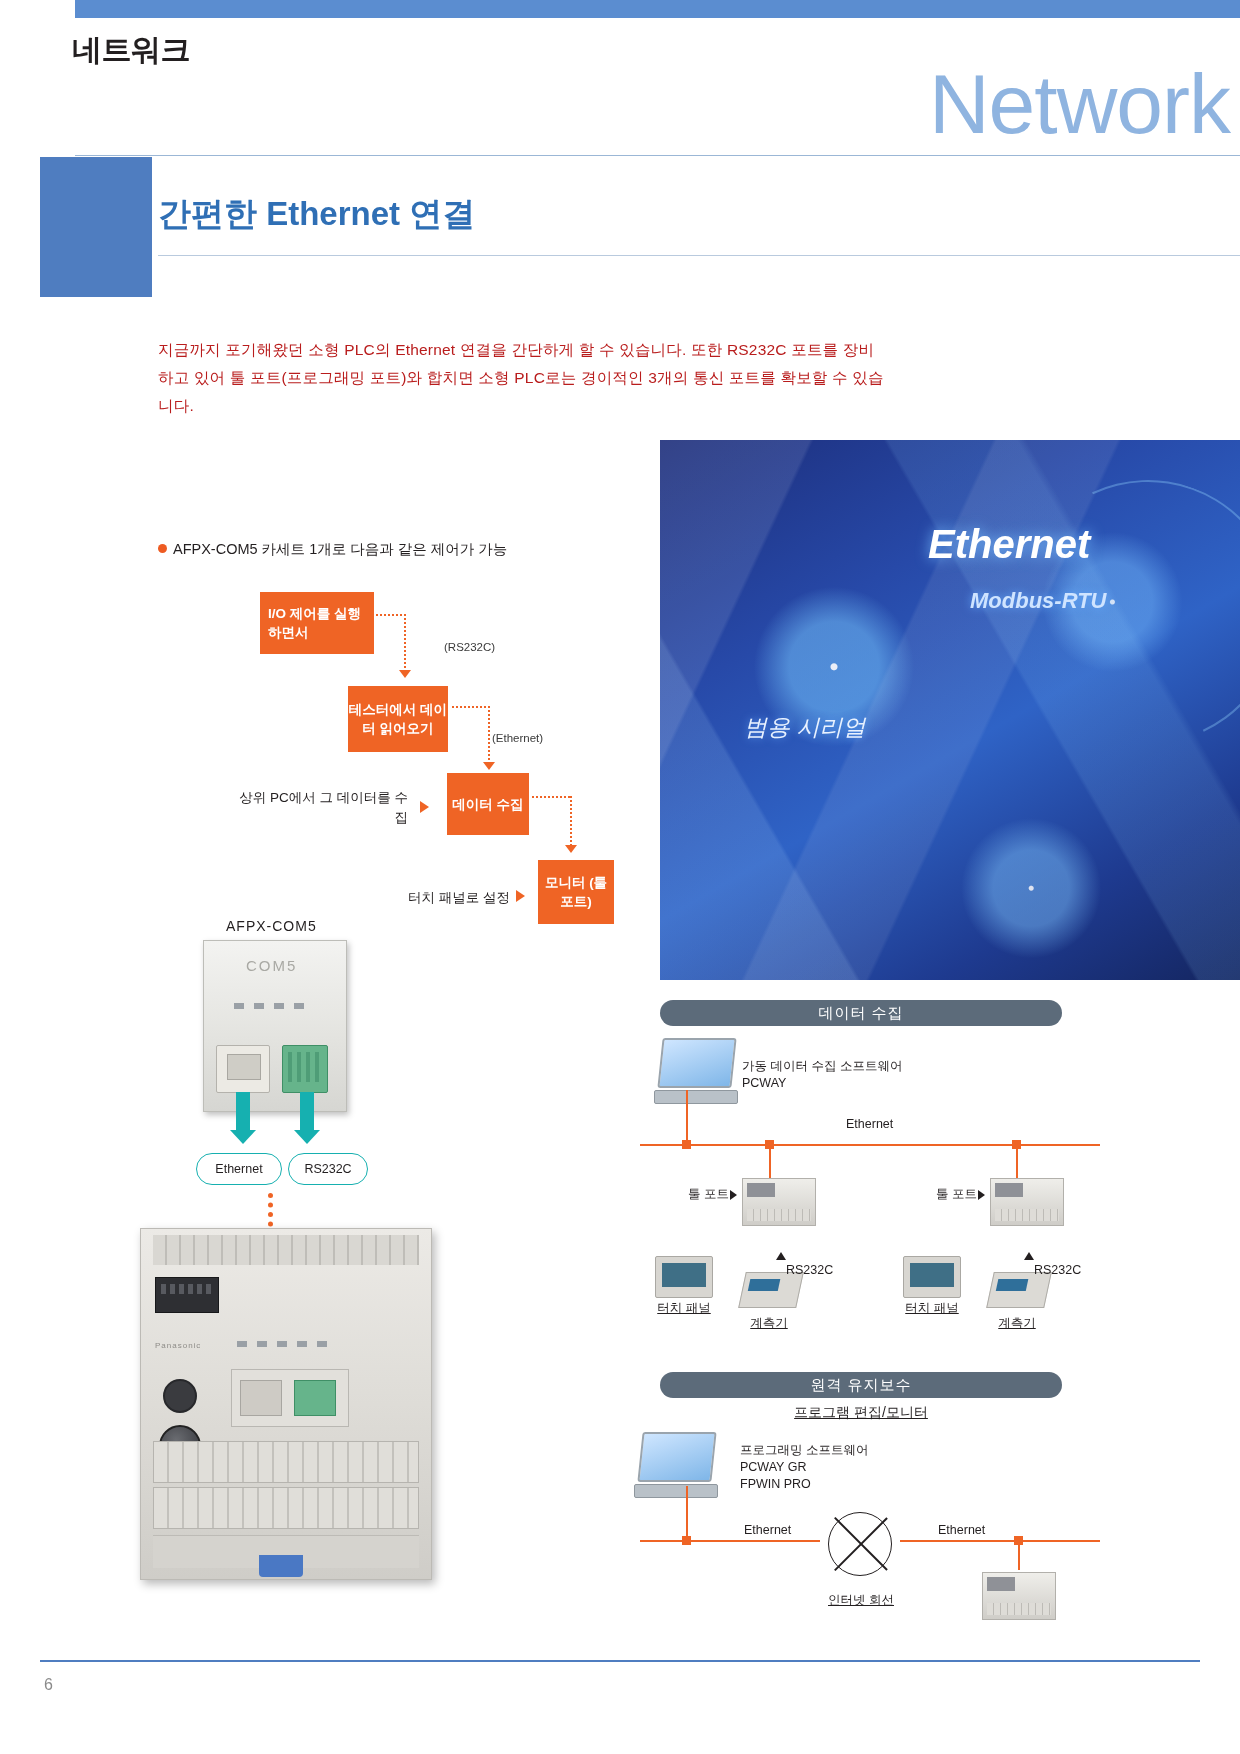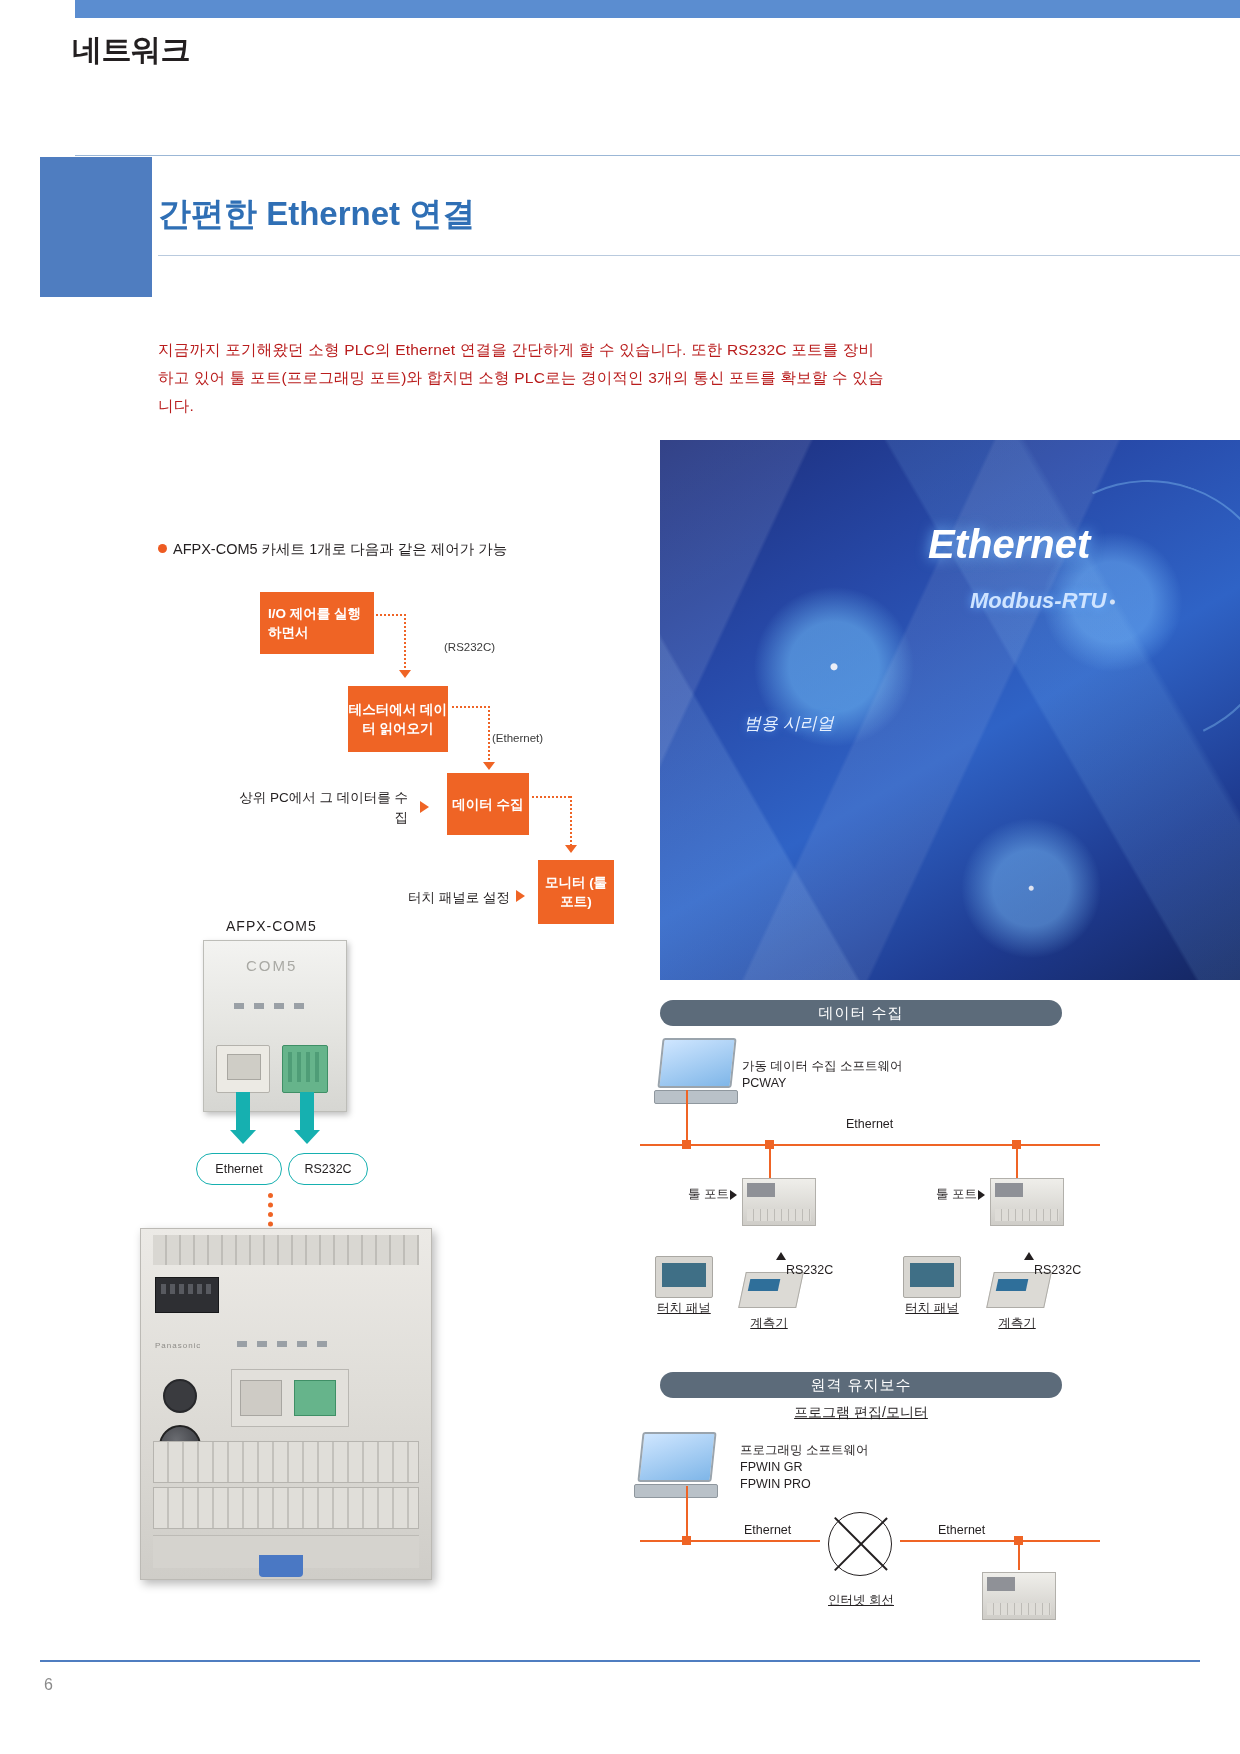--- a/index.html
+++ b/index.html
@@ -179,21 +179,21 @@
   }
   .hero-eth{
     position:absolute;left:268px;top:82px;font-size:40px;font-style:italic;font-weight:700;color:#ffffff;
     text-shadow:0 0 14px rgba(120,190,255,.9);
   }
   .hero-mod{
     position:absolute;left:310px;top:148px;font-size:22px;font-style:italic;font-weight:700;color:#cfe4ff;
     text-shadow:0 0 10px rgba(100,170,255,.9);
   }
   .hero-ser{
-    position:absolute;left:84px;top:272px;font-size:17px;font-style:italic;color:#e9f2ff;
+    position:absolute;left:84px;top:272px;font-size:23px;font-style:italic;color:#e9f2ff;
     text-shadow:0 0 9px rgba(100,170,255,.85);
   }
 
   
   .pillbar{
     position:absolute;height:26px;border-radius:13px;background:#5c6b7a;color:#fff;
     font-size:15px;display:flex;align-items:center;justify-content:center;letter-spacing:1px;
   }
   .pb1{left:660px;top:1000px;width:402px;}
   .pb2{left:660px;top:1372px;width:402px;}
@@ -232,20 +232,21 @@
   .hr-bot{position:absolute;left:40px;top:1660px;width:1160px;height:2px;background:#4f7dc0;}
   .pageno{position:absolute;left:44px;top:1676px;font-size:16px;color:#8b8b8b;}
 </style>
 </head>
 <body>
 
 <div class="page">
 
   <div class="topbar"></div>
   <div class="kr-title">네트워크</div>
+  <div class="network-word">Network</div>
   <div class="hr-top"></div>
 
   <div class="blueband"></div>
   <div class="fpx">FP-X</div>
 
   <div class="sec-title">간편한 Ethernet 연결</div>
   <div class="hr-sec"></div>
   <div class="body-copy">지금까지 포기해왔던 소형 PLC의 Ethernet 연결을 간단하게 할 수 있습니다. 또한 RS232C 포트를 장비하고 있어 툴 포트(프로그래밍 포트)와 합치면 소형 PLC로는 경이적인 3개의 통신 포트를 확보할 수 있습니다.</div>
 
   <div class="bullet-line">
@@ -362,21 +363,21 @@
 
   <div class="pillbar pb2">원격 유지보수</div>
   <div class="rlabel c" style="left:660px;top:1404px;width:402px;font-size:14px;">프로그램 편집/모니터</div>
 
   <div class="laptop" style="left:640px;top:1432px;">
     <div class="screen"></div>
     <div class="base"></div>
   </div>
   <div class="rlabel" style="left:740px;top:1442px;">
     <div>프로그래밍 소프트웨어</div>
-    <div>FPWIN GR</div>
+    <div>PCWAY GR</div>
     <div>FPWIN PRO</div>
   </div>
 
   <div class="oline" style="left:640px;top:1540px;width:180px;"></div>
   <div class="oline" style="left:900px;top:1540px;width:200px;"></div>
   <div class="ovline" style="left:686px;top:1486px;height:54px;"></div>
   <div class="osq" style="left:682px;top:1536px;"></div>
   <div class="osq" style="left:1014px;top:1536px;"></div>
   <div class="ovline" style="left:1018px;top:1540px;height:30px;"></div>
 

